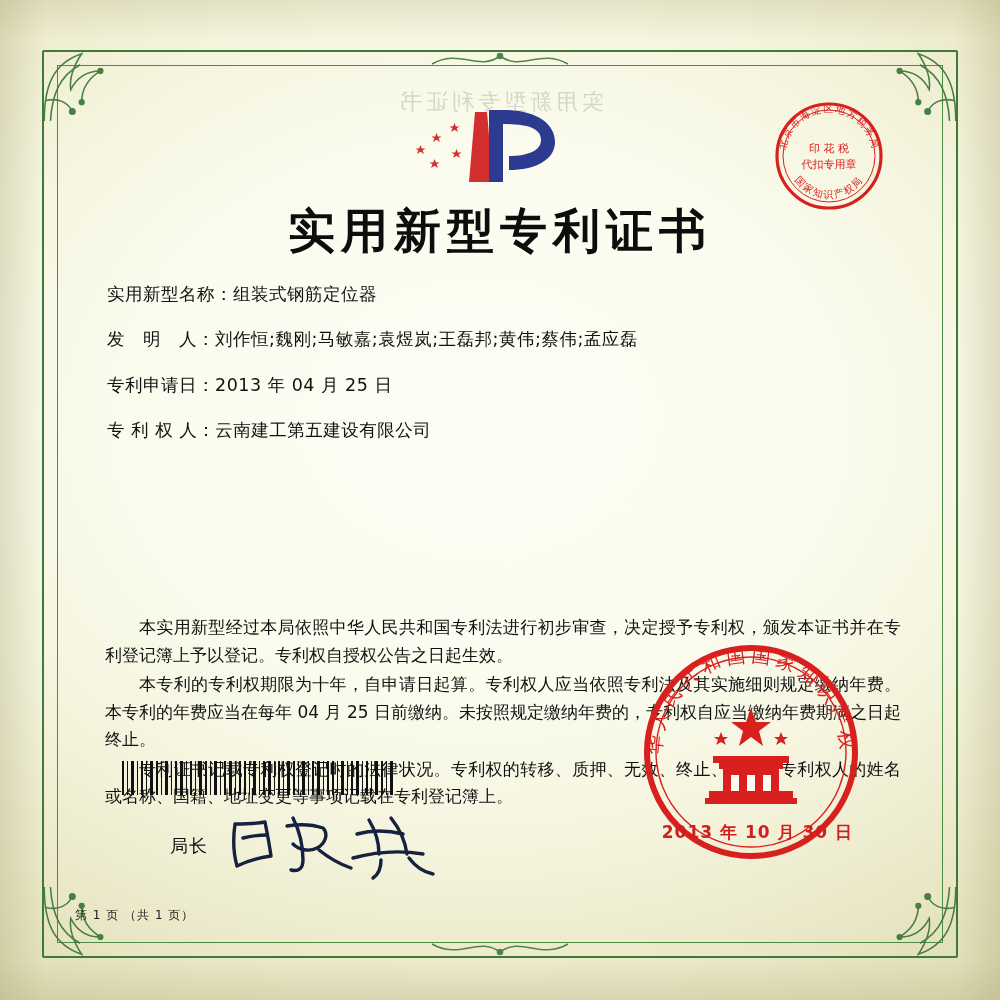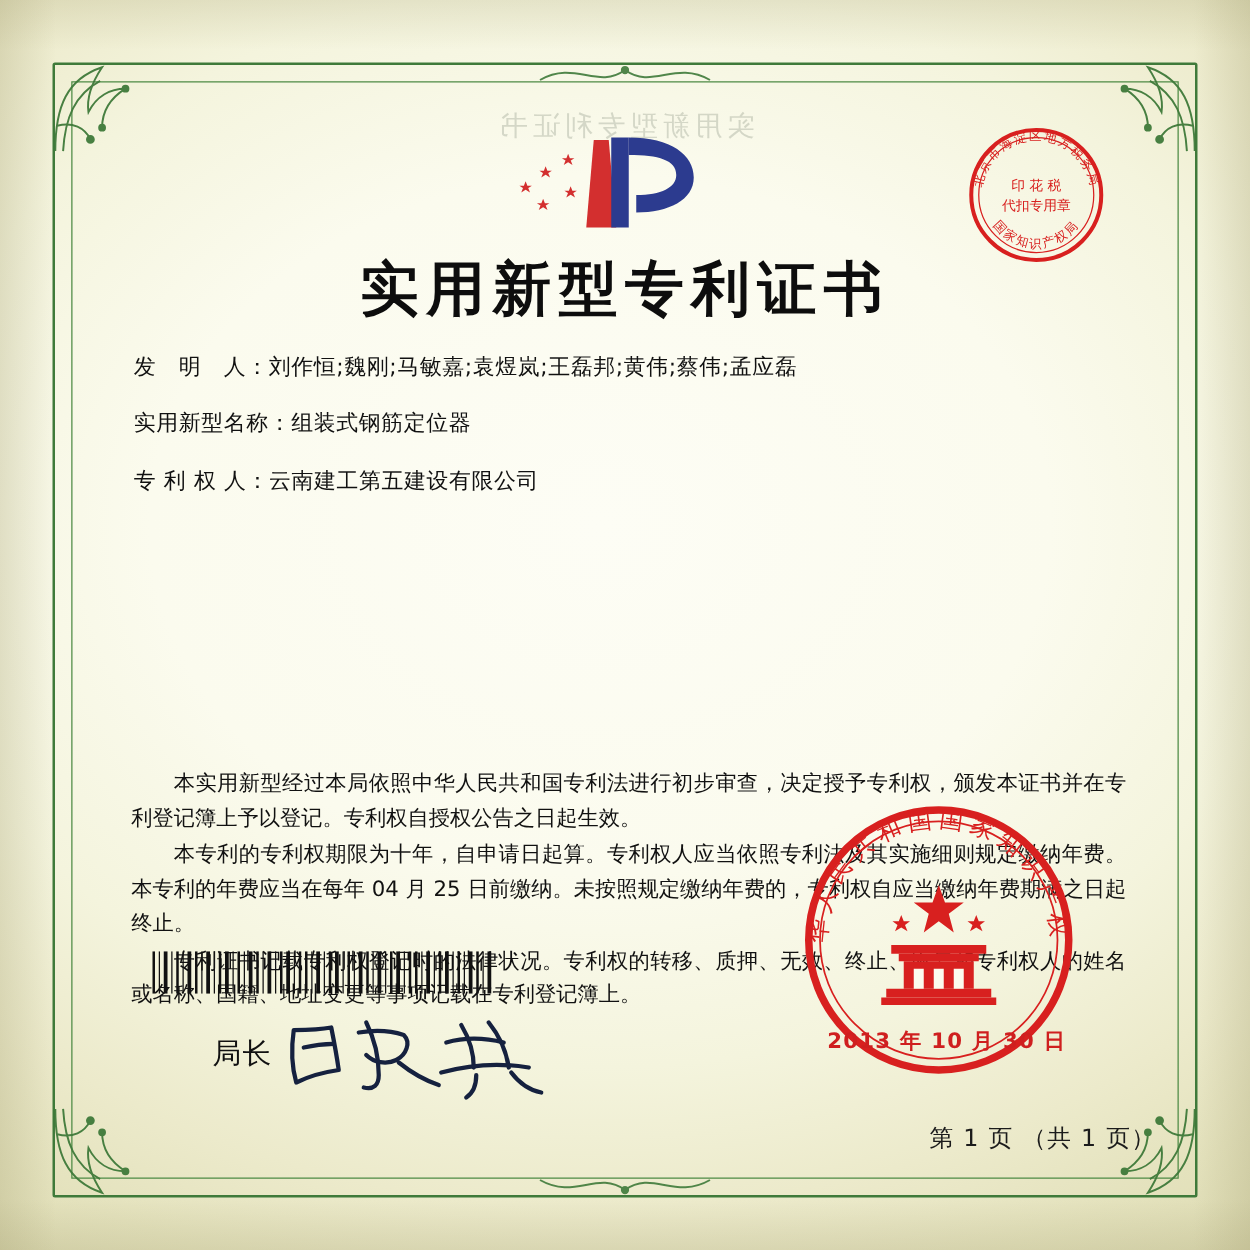--- a/index.html
+++ b/index.html
@@ -142,38 +142,38 @@
     left: 45px;
     bottom: 135px;
     width: 275px;
     height: 34px;
   }
 
   .director-row {
     position: absolute;
     left: 95px;
     bottom: 72px;
-    font-size: 23px;
+    font-size: 18px;
     color: #111;
     letter-spacing: 1px;
   }
   .signature {
     position: absolute;
     left: 148px;
     bottom: 48px;
     width: 230px;
     height: 78px;
   }
 
   .page-foot {
     position: absolute;
     left: 0; right: 0;
     bottom: 6px;
-    text-align: right;
-    font-size: 19px;
+    text-align: left;
+    font-size: 12px;
     color: #1b1b1b;
     letter-spacing: 1px;
   }
 
   
   .seal-main {
     position: absolute;
     right: 58px;
     bottom: 62px;
     width: 232px;
@@ -294,24 +294,27 @@
       <polygon points="70,14 82,14 88,84 64,84" fill="#d32f2f"></polygon>
 
       <path d="M84,12 L98,12 L98,84 L84,84 Z" fill="#2c3b8f"></path>
       <path d="M98,12 C132,12 150,26 150,44 C150,62 130,72 104,72 L104,58 C124,58 136,52 136,42 C136,30 122,26 98,26 Z" fill="#2c3b8f"></path>
     </svg>
 
     <div class="doc-title">实用新型专利证书</div>
 
     <div class="fields">
       <div class="field-row">
+        <span class="field-label">实用新型名称：</span><span class="field-value">组装式钢筋定位器</span>
+      </div>
+      <div class="field-row">
         <span class="field-label">发　明　人：</span><span class="field-value">刘作恒;魏刚;马敏嘉;袁煜岚;王磊邦;黄伟;蔡伟;孟应磊</span>
       </div>
       <div class="field-row">
-        <span class="field-label">实用新型名称：</span><span class="field-value">组装式钢筋定位器</span>
+        <span class="field-label">专利申请日：</span><span class="field-value">2013 年 04 月 25 日</span>
       </div>
       <div class="field-row">
         <span class="field-label">专 利 权 人：</span><span class="field-value">云南建工第五建设有限公司</span>
       </div>
     </div>
 
     <div class="paras">
       <p>本实用新型经过本局依照中华人民共和国专利法进行初步审查，决定授予专利权，颁发本证书并在专利登记簿上予以登记。专利权自授权公告之日起生效。</p>
       <p>本专利的专利权期限为十年，自申请日起算。专利权人应当依照专利法及其实施细则规定缴纳年费。本专利的年费应当在每年 04 月 25 日前缴纳。未按照规定缴纳年费的，专利权自应当缴纳年费期满之日起终止。</p>
       <p>专利证书记载专利权登记时的法律状况。专利权的转移、质押、无效、终止、恢复和专利权人的姓名或名称、国籍、地址变更等事项记载在专利登记簿上。</p>

